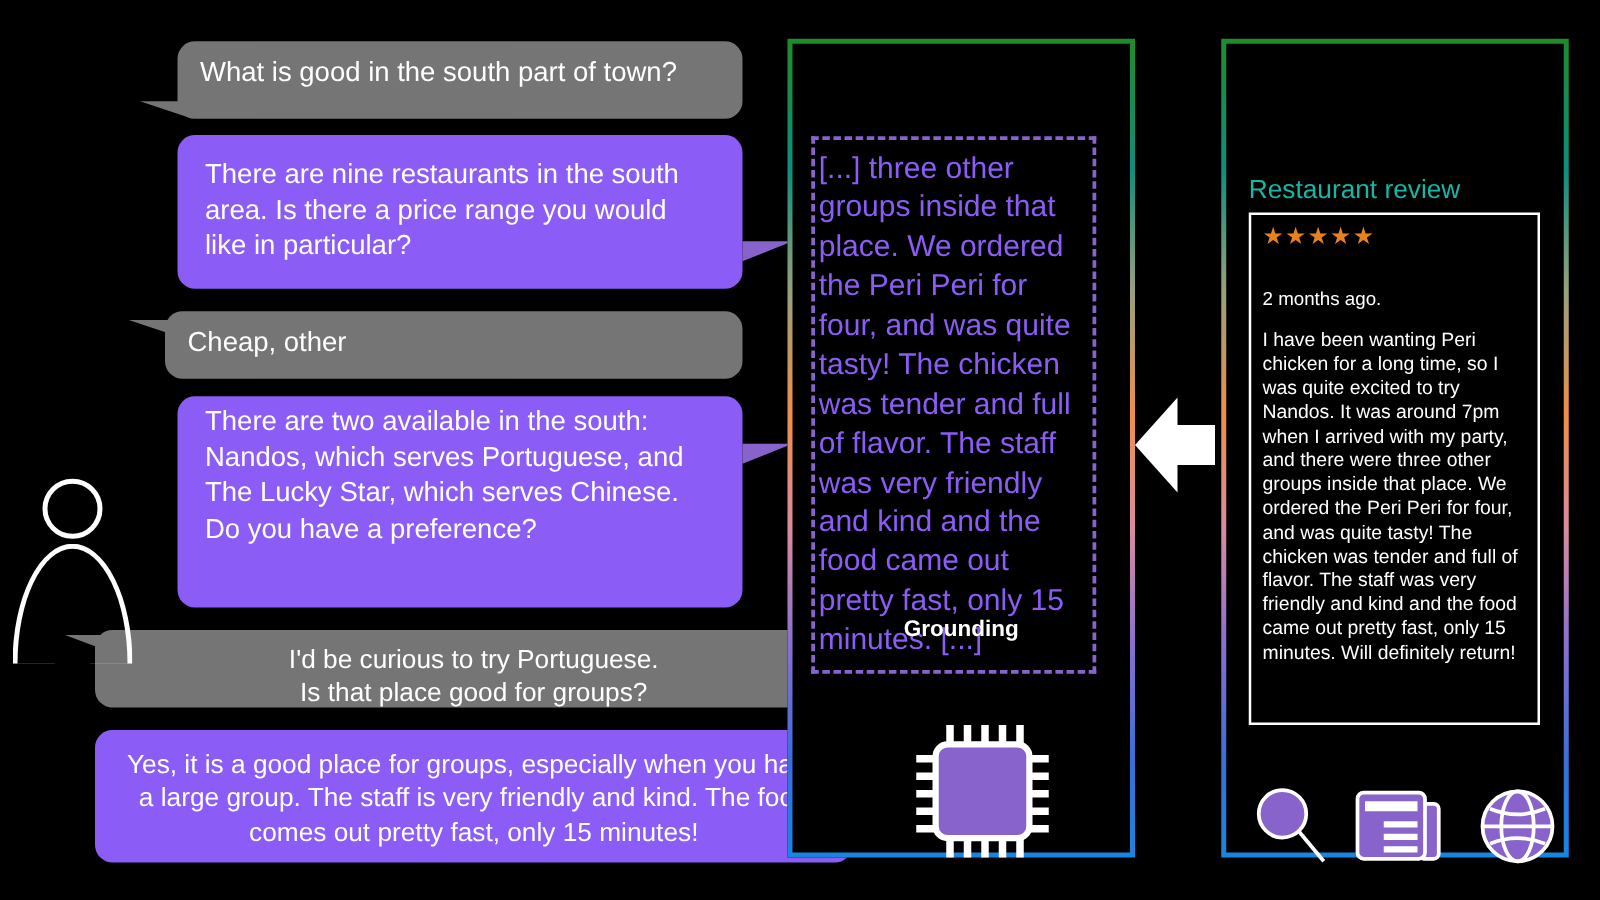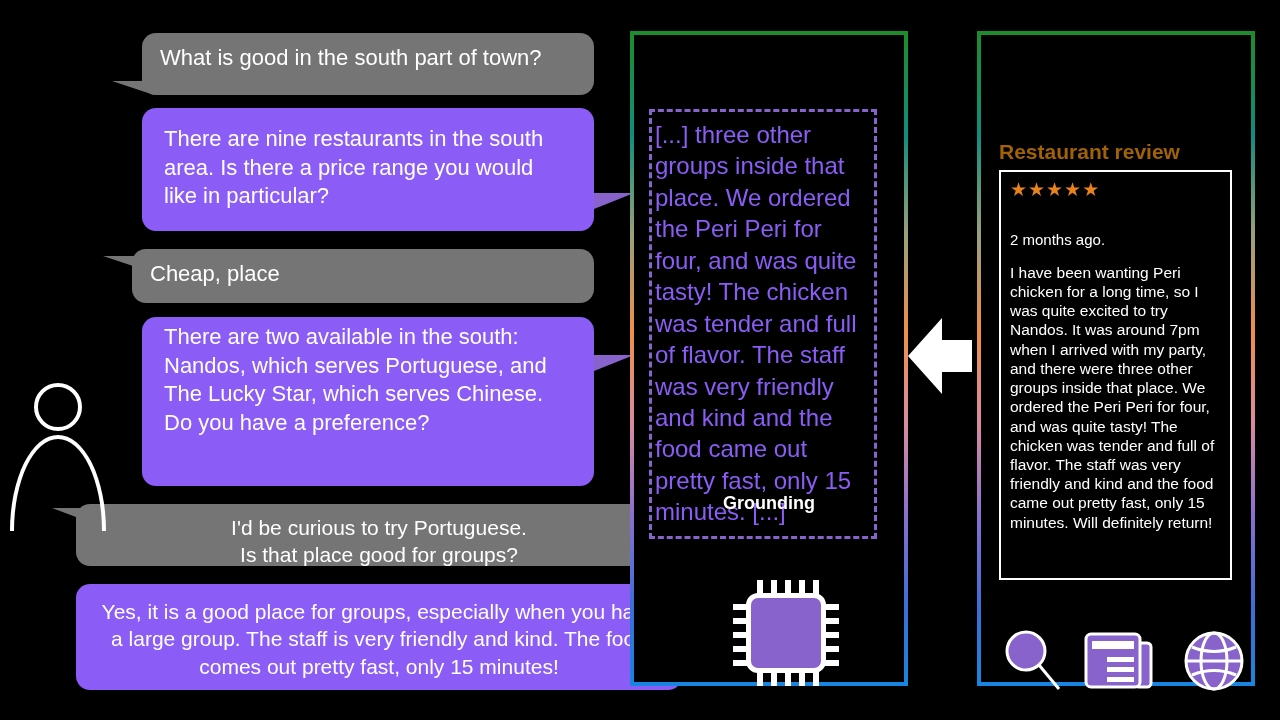--- a/index.html
+++ b/index.html
@@ -152,22 +152,22 @@
   .chip .pin {
     position: absolute;
     background: #ffffff;
   }
 
   
   .env-sub {
     position: absolute;
     left: 18px;
     top: 105px;
-    color: #a16207;
-    font-weight: bold;
+    color: #14b8a6;
+    font-weight: normal;
     font-size: 21px;
   }
   .review-card {
     position: absolute;
     left: 18px;
     top: 135px;
     width: 233px;
     height: 410px;
     border: 2px solid #ffffff;
     box-sizing: border-box;
@@ -231,21 +231,21 @@
       <span class="txt">What is good in the south part of town?</span>
     </div>
     <div class="tail tail-left-user" style="left:112px; top:81px;"></div>
 
     <div class="bubble agent" style="left:142px; top:108px; width:452px; height:123px; padding:17px 22px; font-size:22px;">
       <span class="txt">There are nine restaurants in the south area. Is there a price range you would like in particular?</span>
     </div>
     <div class="tail tail-right-agent" style="left:594px; top:193px;"></div>
 
     <div class="bubble user" style="left:132px; top:249px; width:462px; height:54px; padding:11px 18px; font-size:22px;">
-      <span class="txt">Cheap, place</span>
+      <span class="txt">Cheap, other</span>
     </div>
     <div class="tail tail-left-user" style="left:103px; top:256px;"></div>
 
     <div class="bubble agent" style="left:142px; top:317px; width:452px; height:169px; padding:6px 22px; font-size:22px;">
       <span class="txt">There are two available in the south: Nandos, which serves Portuguese, and The Lucky Star, which serves Chinese. Do you have a preference?</span>
     </div>
     <div class="tail tail-right-agent" style="left:594px; top:355px;"></div>
 
     <div class="bubble user" style="left:76px; top:504px; width:606px; height:62px; padding:10px 18px; font-size:21px; text-align:center;">
       <span class="txt">I'd be curious to try Portuguese.

